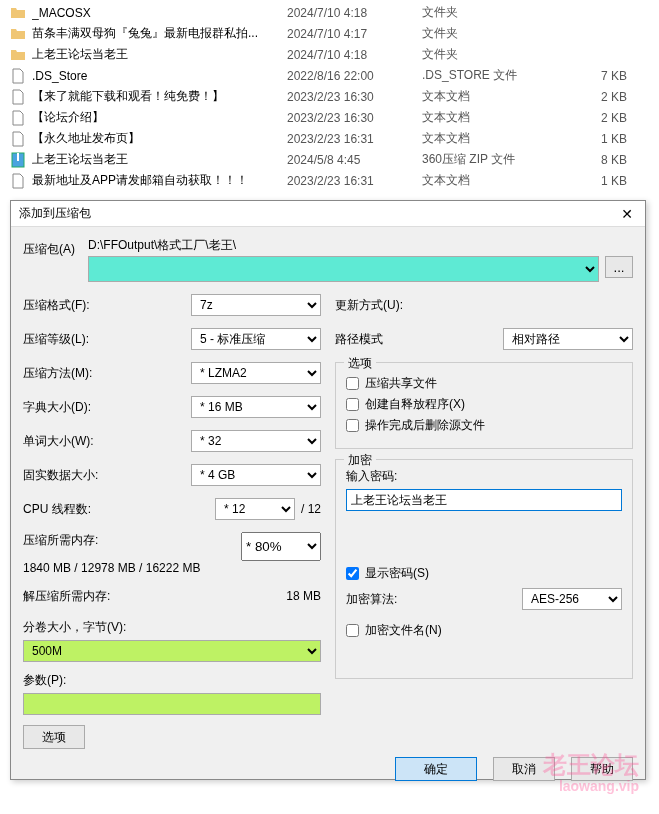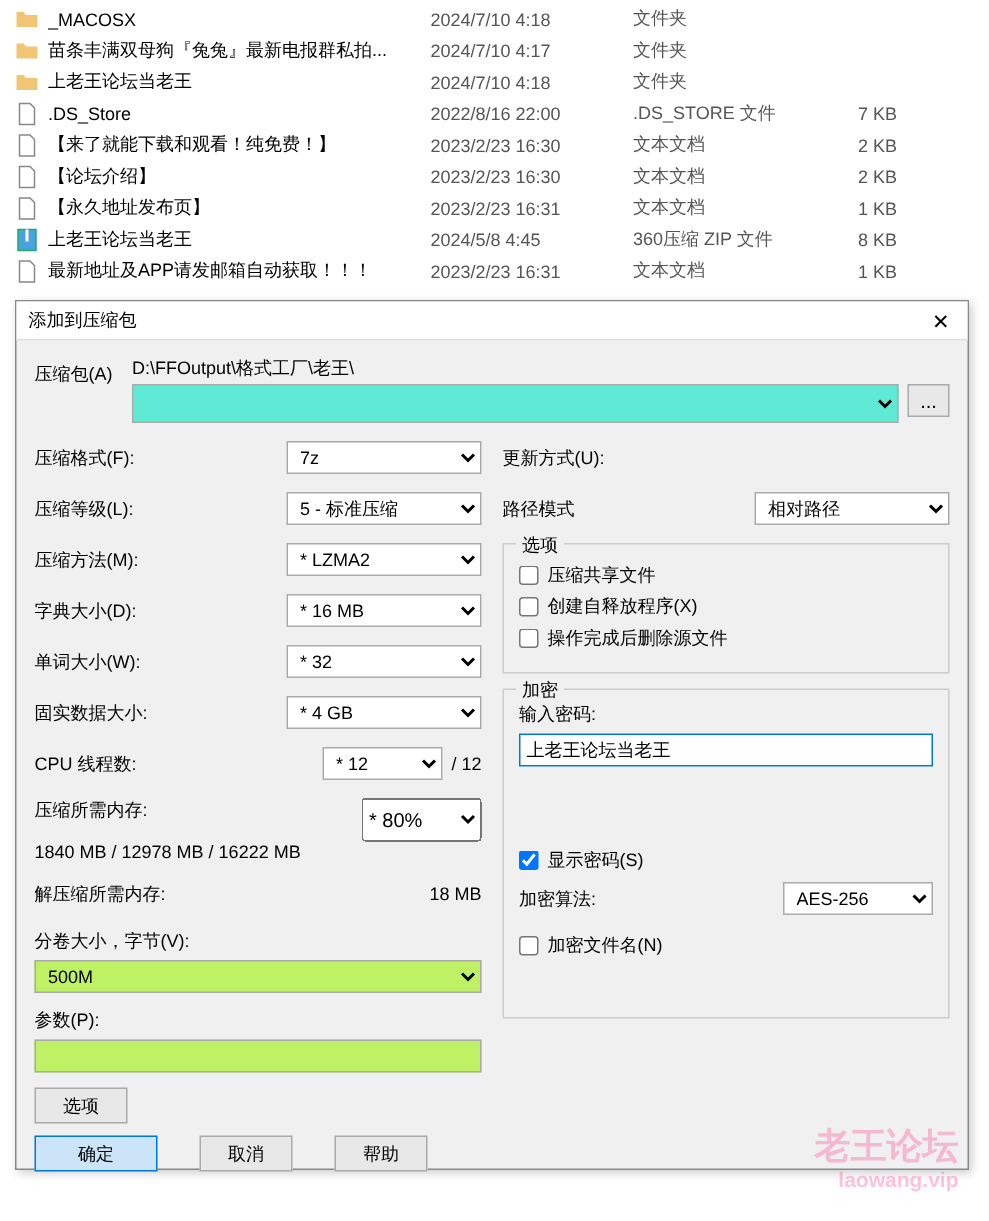--- a/index.html
+++ b/index.html
@@ -3,21 +3,21 @@
 <meta charset="utf-8">
 <style>
 * { box-sizing: border-box; margin: 0; padding: 0; }
 body { font-family: "Microsoft YaHei", sans-serif; font-size: 12px; background: #fff; width: 659px; height: 814px; overflow: hidden; }
 .file-list { padding: 2px 0; }
 .file-row { display: flex; align-items: center; height: 21px; padding: 0 10px; }
 .file-row .icon { width: 16px; height: 16px; margin-right: 6px; flex-shrink: 0; }
 .file-row .name { flex: 0 0 255px; white-space: nowrap; overflow: hidden; }
 .file-row .date { flex: 0 0 135px; color: #555; }
 .file-row .type { flex: 0 0 150px; color: #555; }
-.file-row .size { flex: 0 0 55px; color: #555; }
+.file-row .size { flex: 0 0 55px; text-align: right; color: #555; }
 .icon-folder { fill: #f0c674; }
 .icon-file { fill: #fff; stroke: #888; }
 .dialog { position: absolute; left: 10px; top: 200px; width: 636px; height: 580px; background: #f0f0f0; border: 1px solid #888; box-shadow: 2px 2px 6px rgba(0,0,0,0.2); }
 .titlebar { display: flex; align-items: center; height: 26px; padding: 0 8px; background: #fff; border-bottom: 1px solid #ddd; }
 .titlebar .title { flex: 1; font-size: 12px; }
 .titlebar .close { font-size: 14px; cursor: pointer; padding: 0 4px; }
 .dialog-body { padding: 10px 12px; display: flex; flex-direction: column; height: calc(100% - 26px); }
 .archive-row { display: flex; align-items: flex-start; margin-bottom: 12px; }
 .archive-row .lbl { width: 65px; padding-top: 4px; }
 .archive-row .path-box { flex: 1; }
@@ -34,21 +34,21 @@
 .mem-block .lbl2 { margin-bottom: 12px; }
 .mem-block select { width: 80px; float: right; }
 .full-combo { width: 100%; height: 22px; font-size: 12px; background: #bef264; border: 1px solid #aaa; padding: 0 4px; }
 .group { border: 1px solid #ccc; padding: 8px 10px 10px; margin-bottom: 10px; position: relative; }
 .group .legend { position: absolute; top: -8px; left: 8px; background: #f0f0f0; padding: 0 4px; font-size: 12px; }
 .chk-row { display: flex; align-items: center; margin: 4px 0; }
 .chk-row input { margin-right: 6px; }
 .pwd-input { width: 100%; height: 22px; border: 1px solid #0078d7; background: #fff; padding: 0 4px; font-size: 12px; margin-top: 4px; }
 .btn { height: 24px; padding: 0 18px; background: #e8e8e8; border: 1px solid #aaa; font-size: 12px; cursor: pointer; }
 .btn-primary { background: #cce4f7; border: 1px solid #0078d7; padding: 0 28px; }
-.button-bar { display: flex; gap: 28px; padding: 8px 0 2px; }
+.button-bar { display: flex; justify-content: flex-end; gap: 16px; padding: 8px 0 2px; }
 .options-btn-row { margin-top: 10px; }
 .watermark { position: absolute; right: 20px; bottom: 20px; color: rgba(255,80,150,0.35); font-size: 24px; font-weight: bold; text-align: right; pointer-events: none; line-height: 1.1; }
 .watermark .sub { font-size: 14px; }
 </style>
 </head>
 <body>
 
 <div class="file-list" id="file-list">
     <div class="file-row">
       <svg class="icon" viewBox="0 0 16 16">

